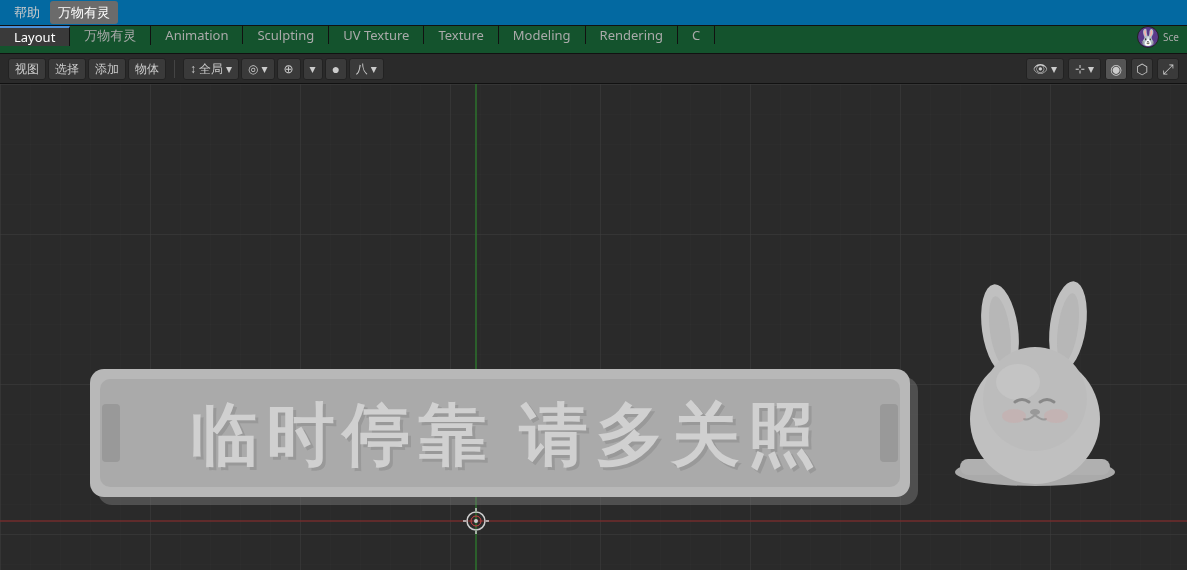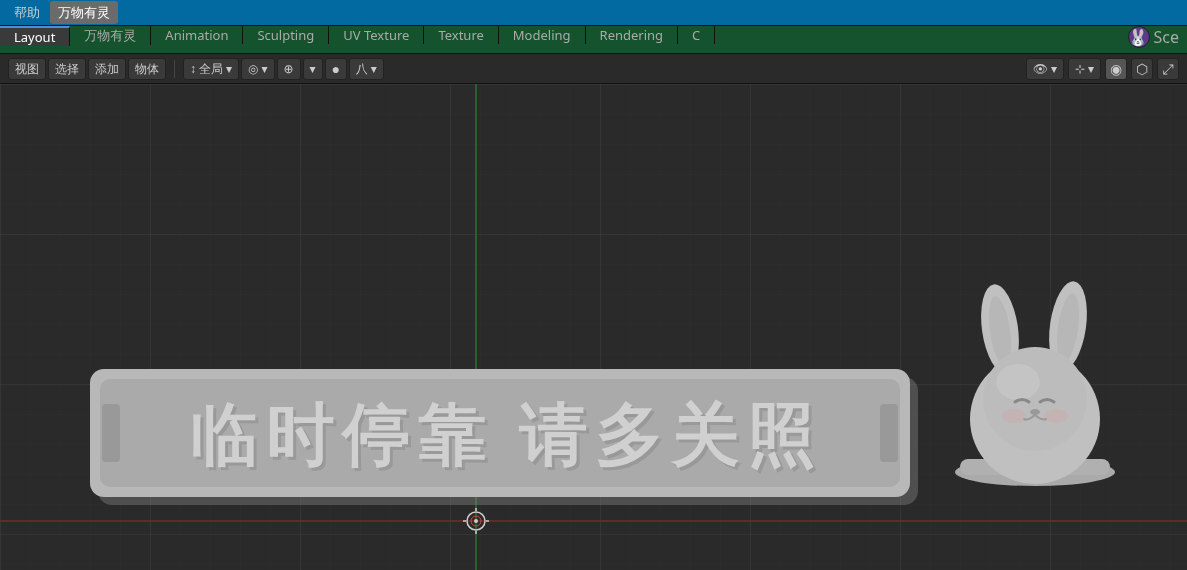--- a/index.html
+++ b/index.html
@@ -157,21 +157,21 @@
   </div>
   <div class="ws-tab">
     <span>Rendering</span>
   </div>
   <div class="ws-tab">
     <span>C</span>
   </div>
 
   <div style="margin-left:auto; display:flex; align-items:center; gap:4px; padding-right:8px;">
     <div class="toolbar-btn icon-btn" style="background:#5a3a8a; border-radius:50%; font-size:16px;">🐰</div>
-    <span style="color:#aaa; font-size:16px;">Sce</span>
+    <span style="color:#aaa; font-size:10px;">Sce</span>
   </div>
 </div>
 
 <div id="toolbar-row">
   <div class="toolbar-group">
     <div class="toolbar-btn">视图</div>
     <div class="toolbar-btn">选择</div>
     <div class="toolbar-btn">添加</div>
     <div class="toolbar-btn">物体</div>
   </div>

